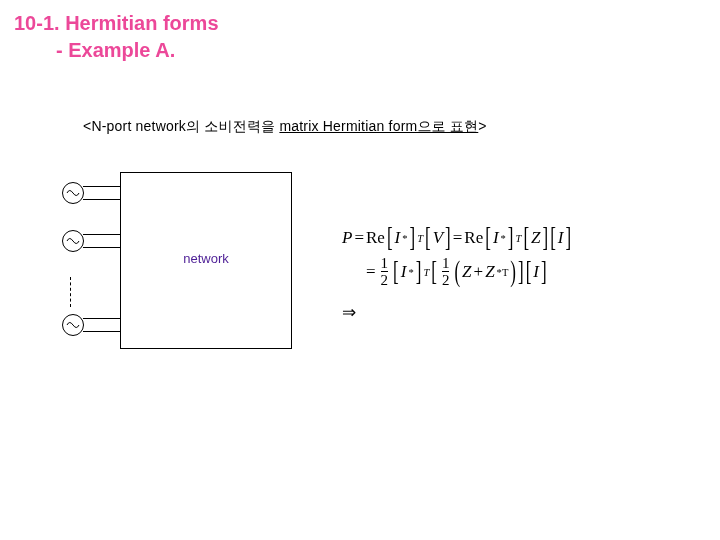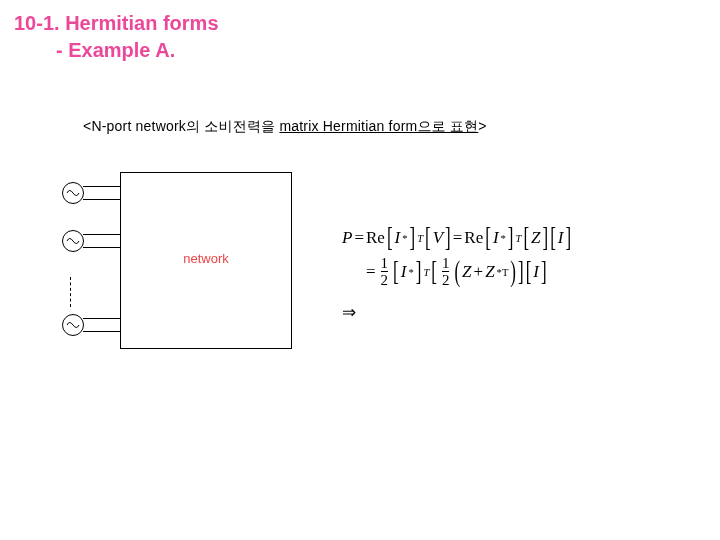--- a/index.html
+++ b/index.html
@@ -46,21 +46,21 @@
     width: 170px;
     height: 175px;
     border: 1px solid #000;
     background: #fff;
   }
   .netlabel {
     position: absolute;
     left: 0; right: 0; top: 78px;
     text-align: center;
     font-size: 13px;
-    color: #ef4444;
+    color: #4c1d95;
   }
   .src {
     position: absolute;
     width: 20px;
     height: 20px;
     border: 1px solid #000;
     border-radius: 50%;
     background: #fff;
     left: 12px;
     display: flex;

